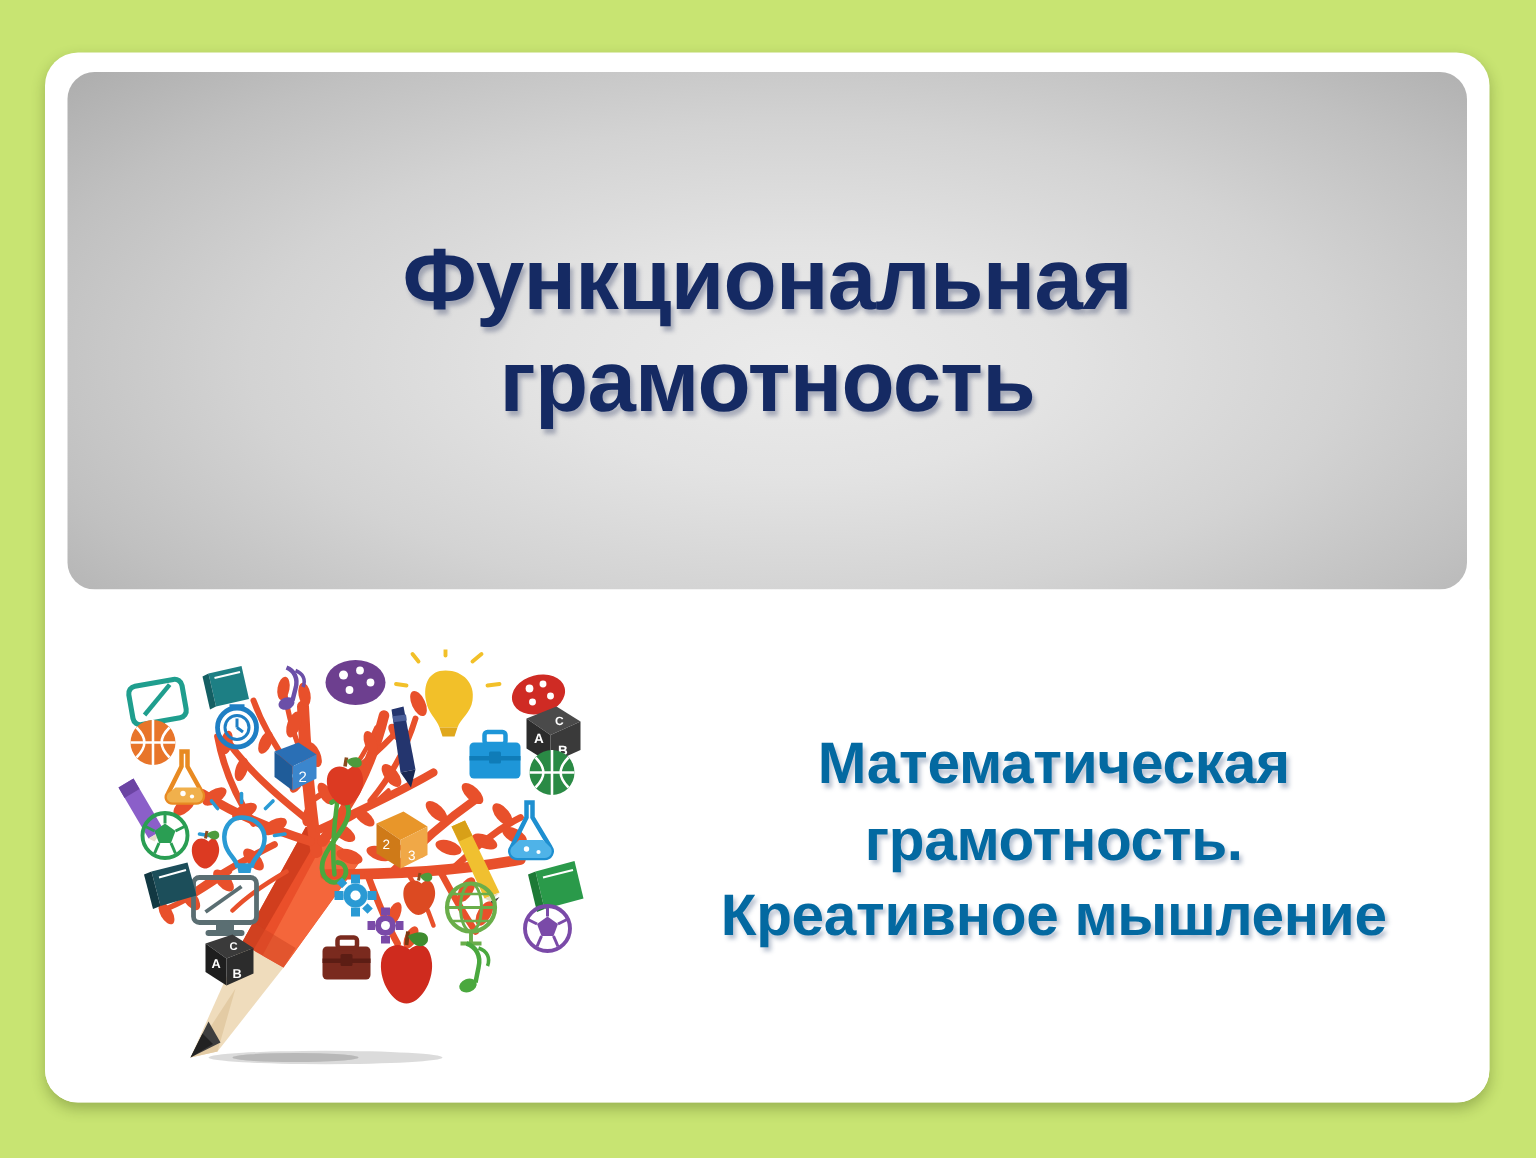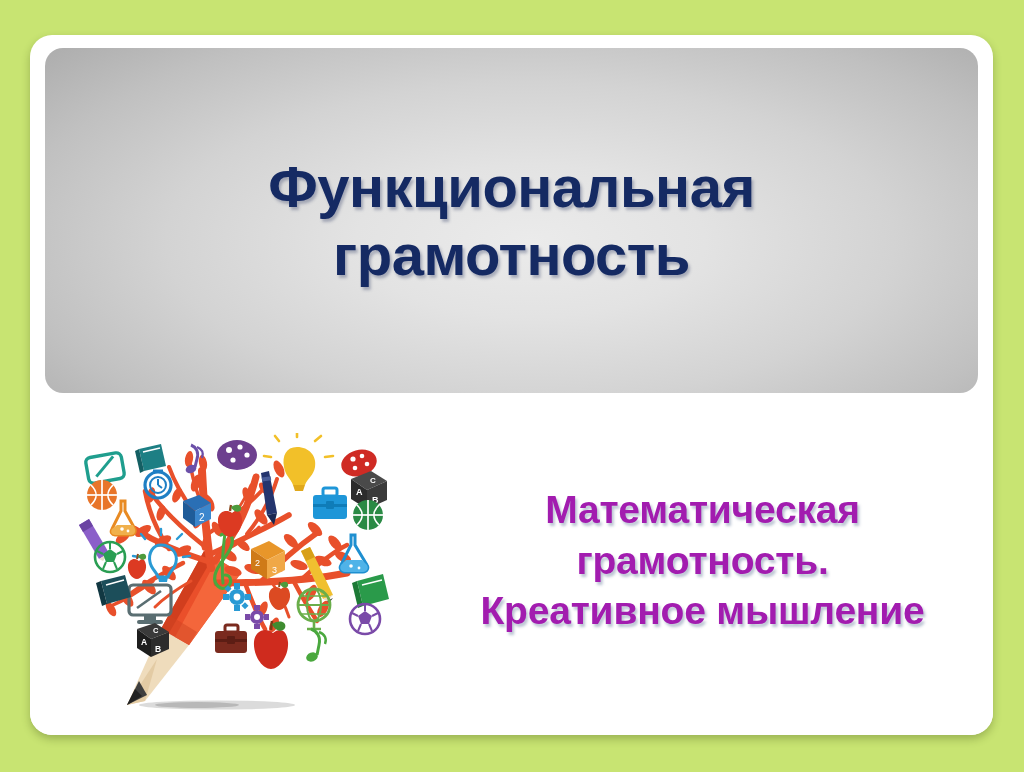--- a/index.html
+++ b/index.html
@@ -82,21 +82,21 @@
   .subtitle {
     position: absolute;
     left: 390px;
     top: 92px;
     width: 565px;
     text-align: center;
     font-size: 39px;
     font-weight: bold;
     line-height: 1.30;
     letter-spacing: -0.2px;
-    color: #a21caf;
+    color: #0369a1;
     text-shadow: 2px 3px 3px rgba(110, 130, 160, 0.48);
     white-space: pre-line;
   }
 
   
   .illustration {
     position: absolute;
     left: 35px;
     top: 40px;
     width: 340px;

